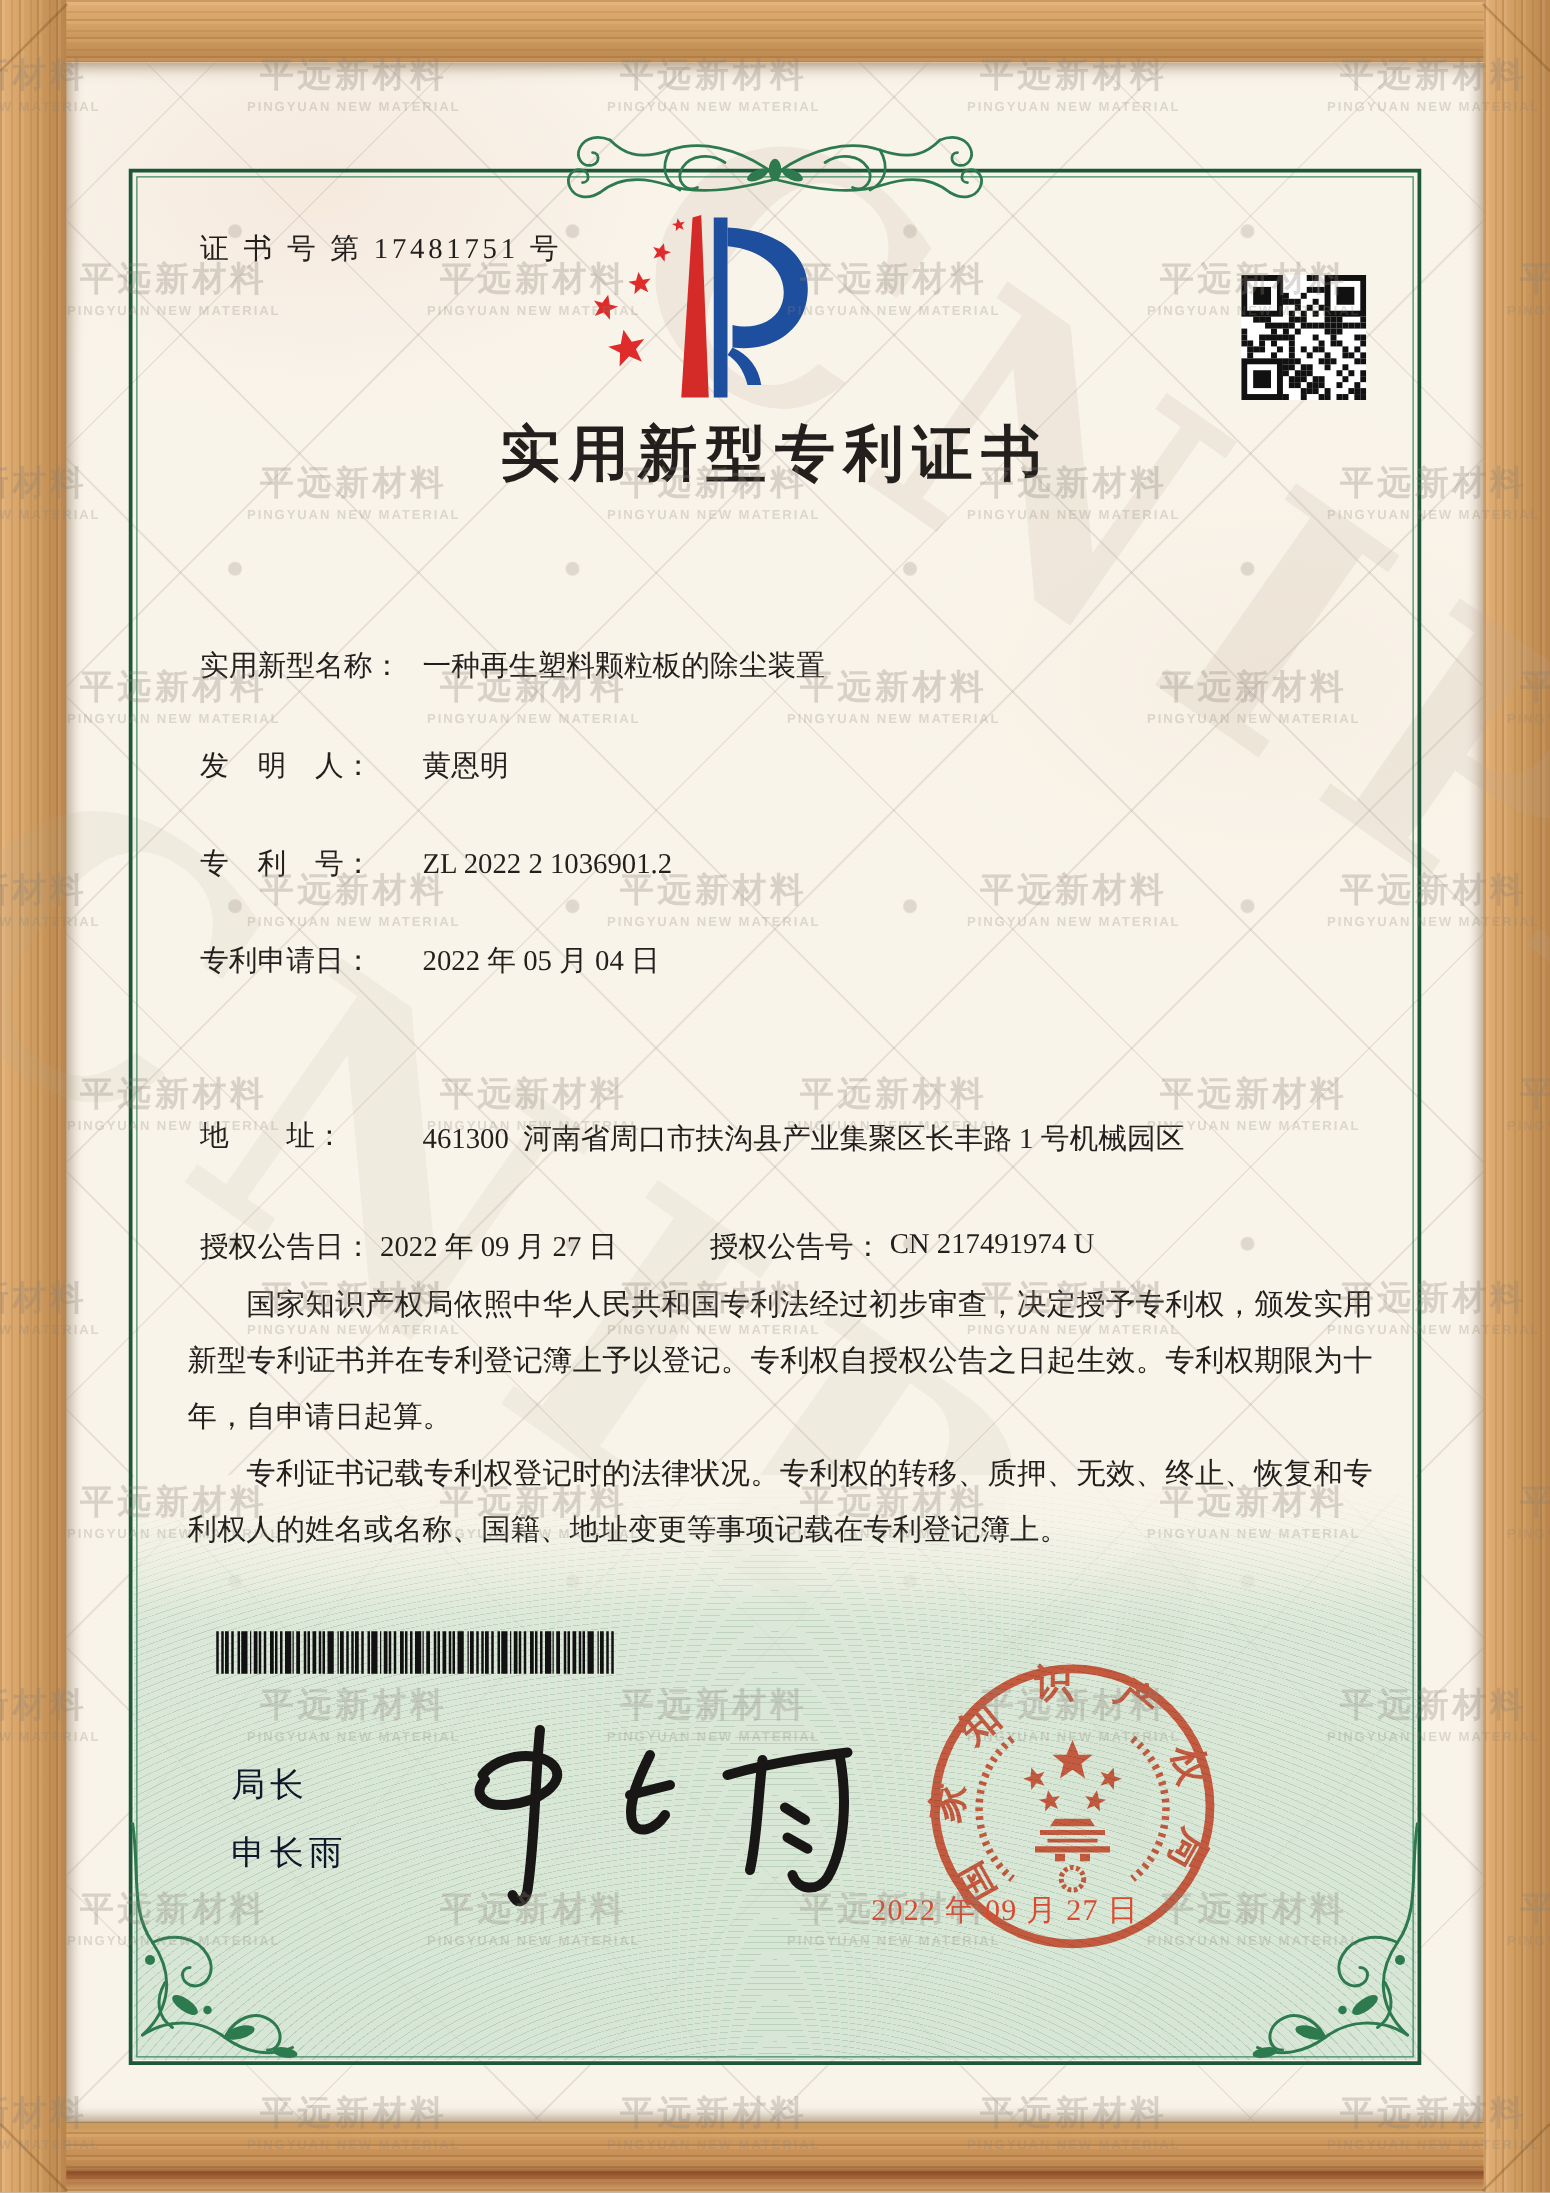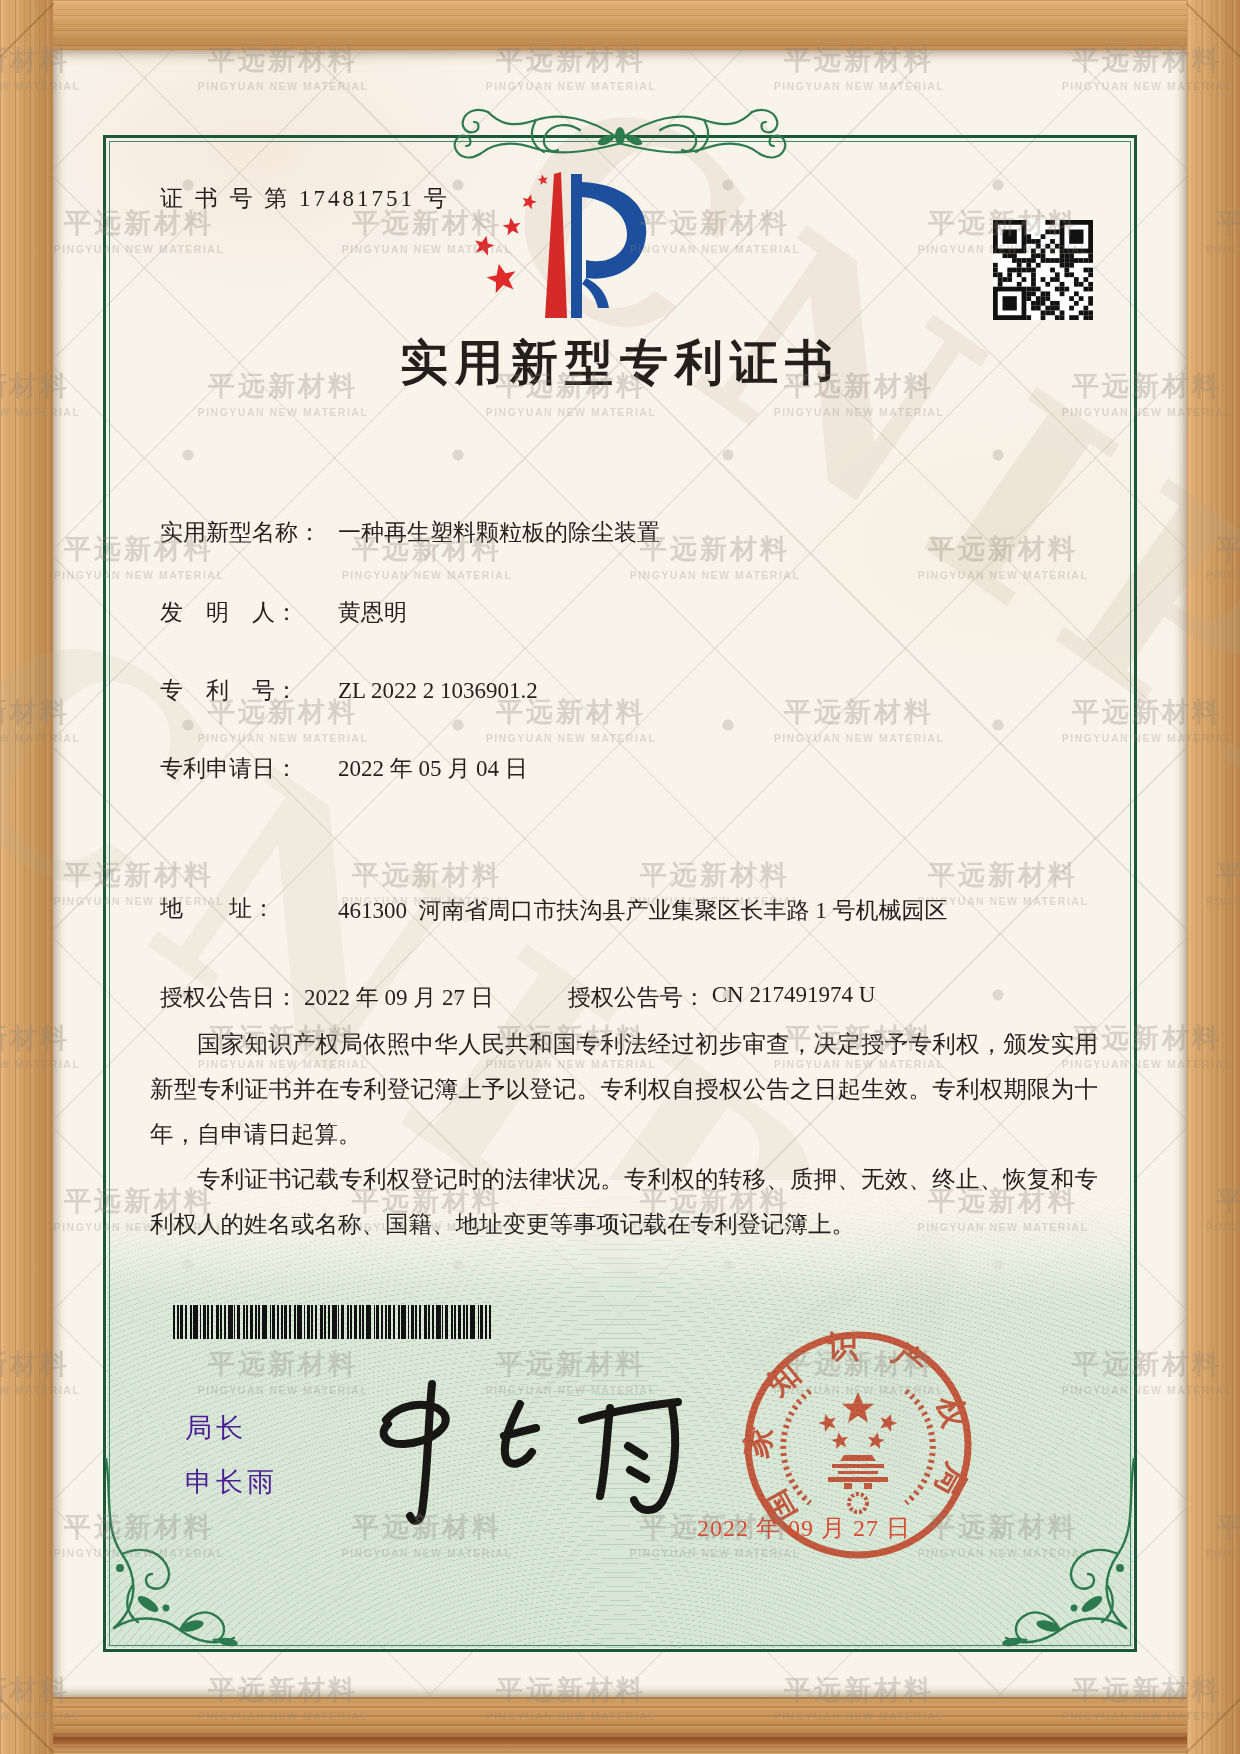--- a/index.html
+++ b/index.html
@@ -68,21 +68,21 @@
   .flabel{display:inline-block;min-width:172px;white-space:pre;}
   .fvalue{margin-left:6px;white-space:pre-wrap;}
   .fvalue.addr{width:704px;line-height:38px;}
   .grantrow{left:160px;top:982px;display:flex;font-size:23px;}
   .grantrow .pair{display:flex;}
   .grantrow .pair+.pair{margin-left:74px;}
   .bodytext{left:150px;top:1022px;width:948px;font-size:23.5px;line-height:45px;text-align:justify;}
   .bodytext p{text-indent:2em;}
   .barcode{left:173px;top:1305px;width:324px;height:34px;display:flex;align-items:stretch;}
   .barcode i{display:block;height:100%;}
-  .director{left:185px;font-family:"Liberation Sans","DejaVu Sans",sans-serif;font-size:27px;letter-spacing:4px;color:#4c1d95;}
+  .director{left:185px;font-family:"Liberation Sans","DejaVu Sans",sans-serif;font-size:27px;letter-spacing:4px;color:#0f172a;}
   .sig{left:348px;top:1362px;}
   .seal{left:740px;top:1327px;mix-blend-mode:multiply;opacity:.92;}
   .sealdate{left:676px;top:1512px;width:256px;text-align:center;font-size:24px;color:#d94a30;letter-spacing:1px;z-index:11;}
   .pagefoot{left:0;top:1598px;width:1240px;text-align:center;font-size:21px;letter-spacing:2px;}
   .note{left:0;top:1666px;width:1240px;text-align:center;font-size:22px;letter-spacing:3px;}
 
   
   .wmlayer{position:absolute;z-index:50;inset:0;pointer-events:none;}
   .wmtile{position:absolute;width:230px;text-align:center;color:rgba(140,130,118,.30);}
   .wmtile .cn{font-family:"Liberation Sans","DejaVu Sans",sans-serif;font-weight:700;font-size:27px;letter-spacing:3px;}

